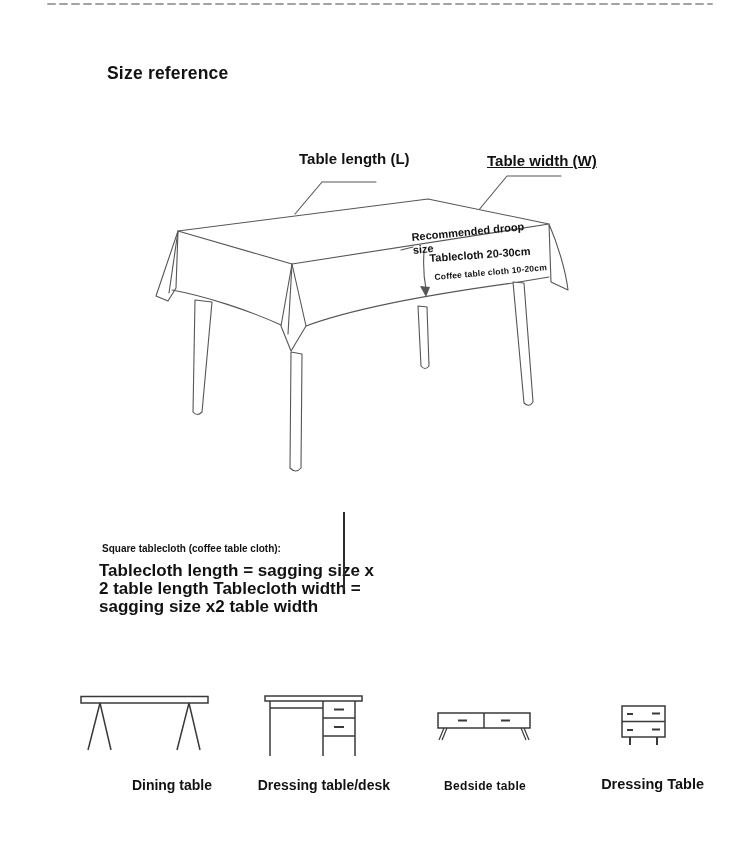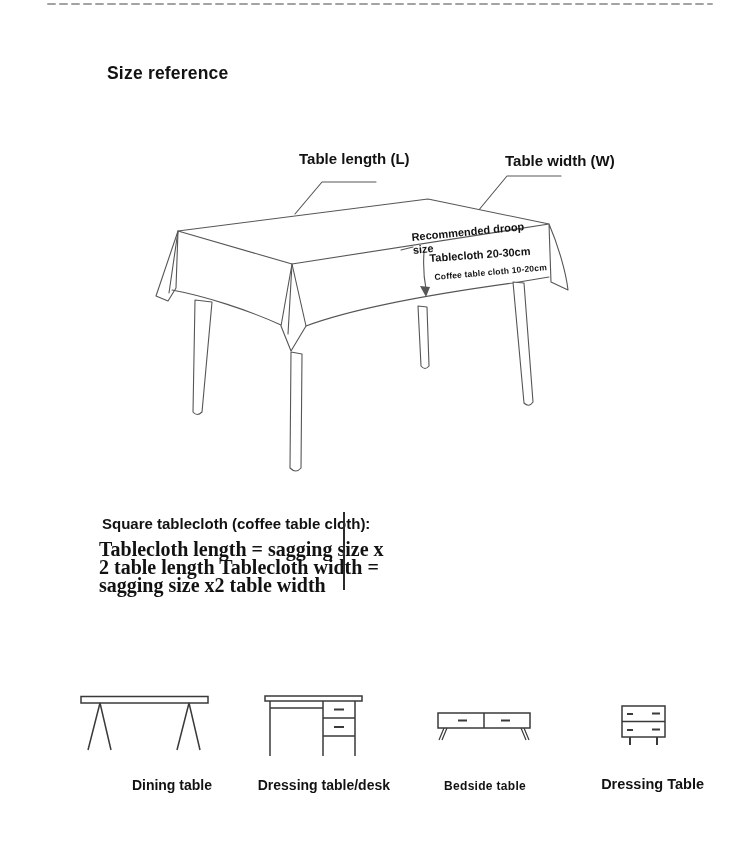--- a/index.html
+++ b/index.html
@@ -14,32 +14,32 @@
   .diagram-svg{position:absolute; left:0; top:0;}
   .diagram-svg path, .diagram-svg line{stroke:var(--line); stroke-width:1.1; fill:none;
     stroke-linecap:round; stroke-linejoin:round;}
   .diagram-svg .dash{stroke:var(--dash); stroke-width:2; stroke-dasharray:7 5;}
   .diagram-svg .panel{fill:#fff;}
   .diagram-svg .arrowhead{fill:var(--line); stroke:none;}
   .page-title{position:absolute; left:107px; top:63px; font-size:17.5px; font-weight:bold;
     letter-spacing:.2px;}
   .lbl{position:absolute; font-weight:bold; font-size:15px; white-space:nowrap;}
   .lbl.length{left:299px; top:150px;}
-  .lbl.width{left:505px; top:152px;}
+  .lbl.width{left:487px; top:152px;text-decoration:underline;}
   .note{position:absolute; font-weight:bold; transform-origin:left top; white-space:nowrap;}
   .note.droop{left:411px; top:231px; width:118px; font-size:11px; line-height:13px;
     transform:rotate(-5.5deg); white-space:normal;}
   .note.cloth{left:429px; top:252px; font-size:11px; transform:rotate(-4deg);}
   .note.coffee{left:434px; top:272px; font-size:8.5px; transform:rotate(-5deg); letter-spacing:.2px;}
   .formula{position:absolute;}
   .formula .fh{font-weight:bold; white-space:nowrap;}
   .formula .fline{font-weight:bold; white-space:nowrap;}
   .formula.square{left:102px; top:515px;}
-  .formula.square .fh{font-size:15px;}
-  .formula.square .fbody{margin-top:8px; margin-left:-3px; font-size:20px; line-height:18px;font-family:Liberation Serif, serif;}
+  .formula.square .fh{font-size:10px;margin-top:28px;}
+  .formula.square .fbody{margin-top:8px; margin-left:-3px; font-size:17px; line-height:18px;}
   .vdivider{position:absolute; left:343px; top:512px; width:2px; height:78px; background:#2b2b2b;}
   .formula.round{left:371px; top:514px;}
   .formula.round .fh{font-size:13px;}
   .formula.round .fbody{margin-top:9px; margin-left:-1px; font-size:13px; line-height:16.5px;}
   .furn-icon{position:absolute;}
   .furn-icon path, .furn-icon rect, .furn-icon line{stroke:var(--icon); stroke-width:1.5;
     fill:none; stroke-linecap:butt; stroke-linejoin:miter;}
   .furn-icon .handle{stroke-width:2;}
   .furn-icon .thin{stroke-width:1.2;}
   .furn-label{position:absolute; font-weight:bold; text-align:right; font-size:14px;}

